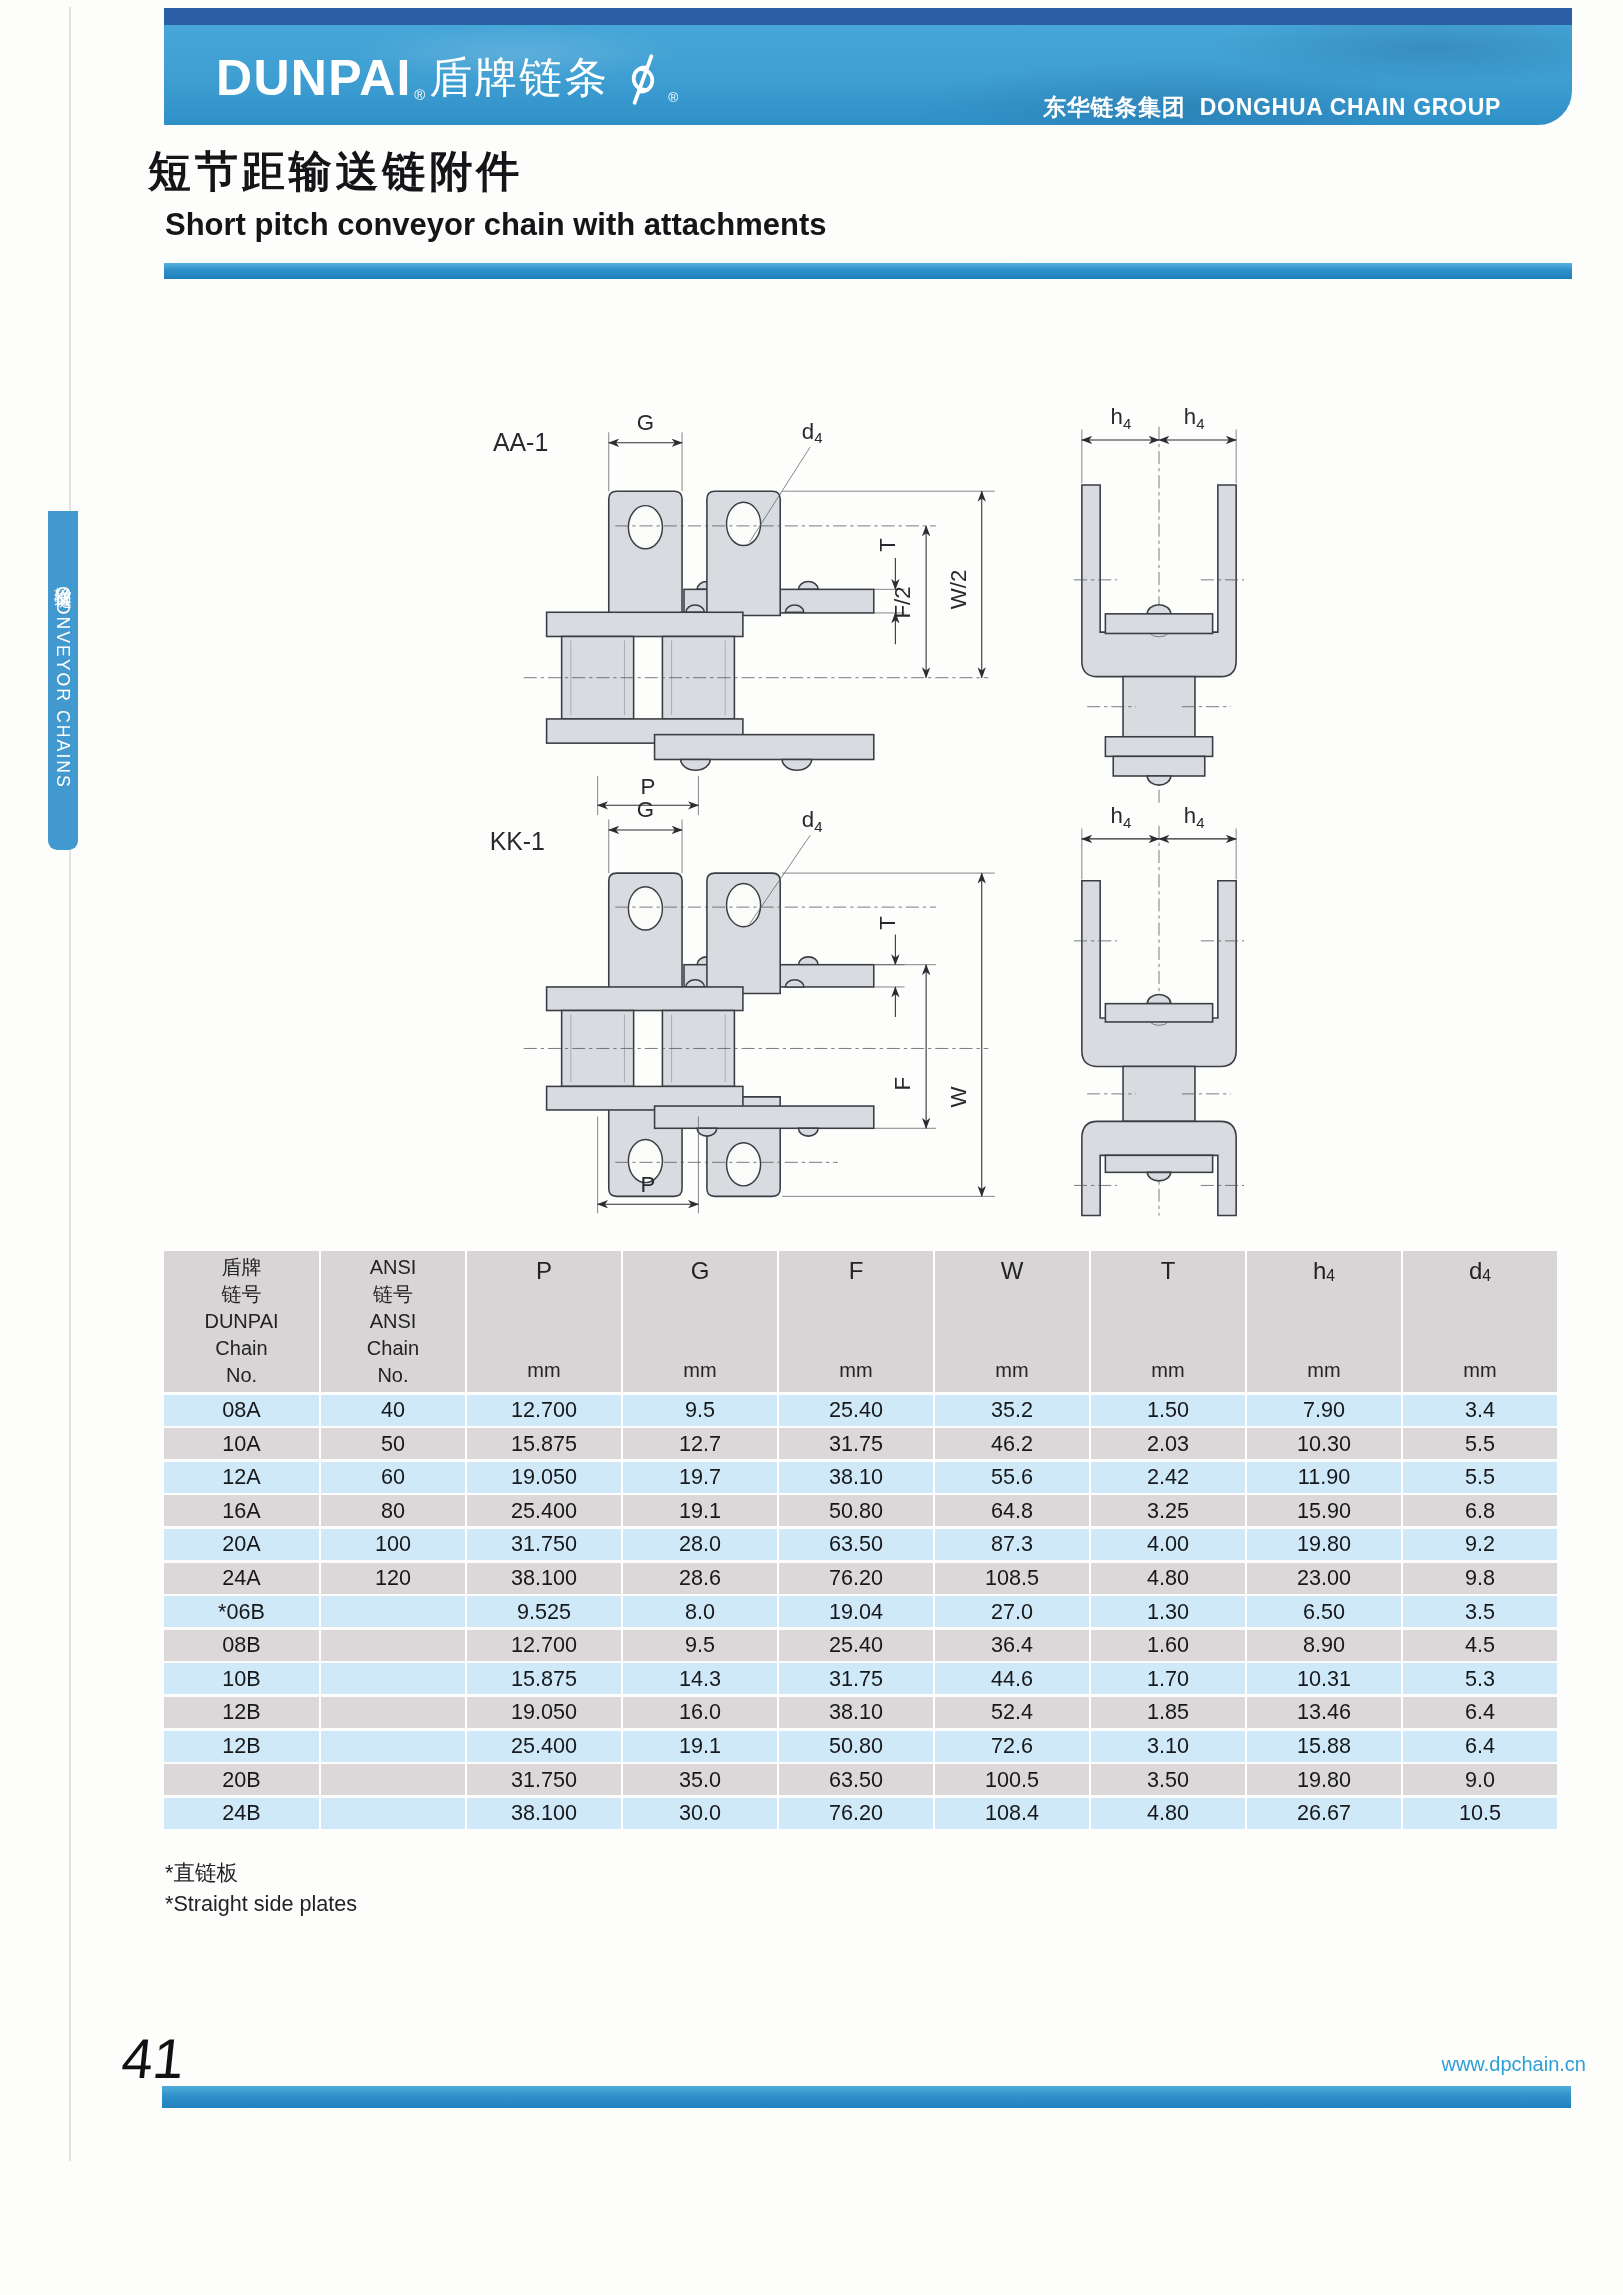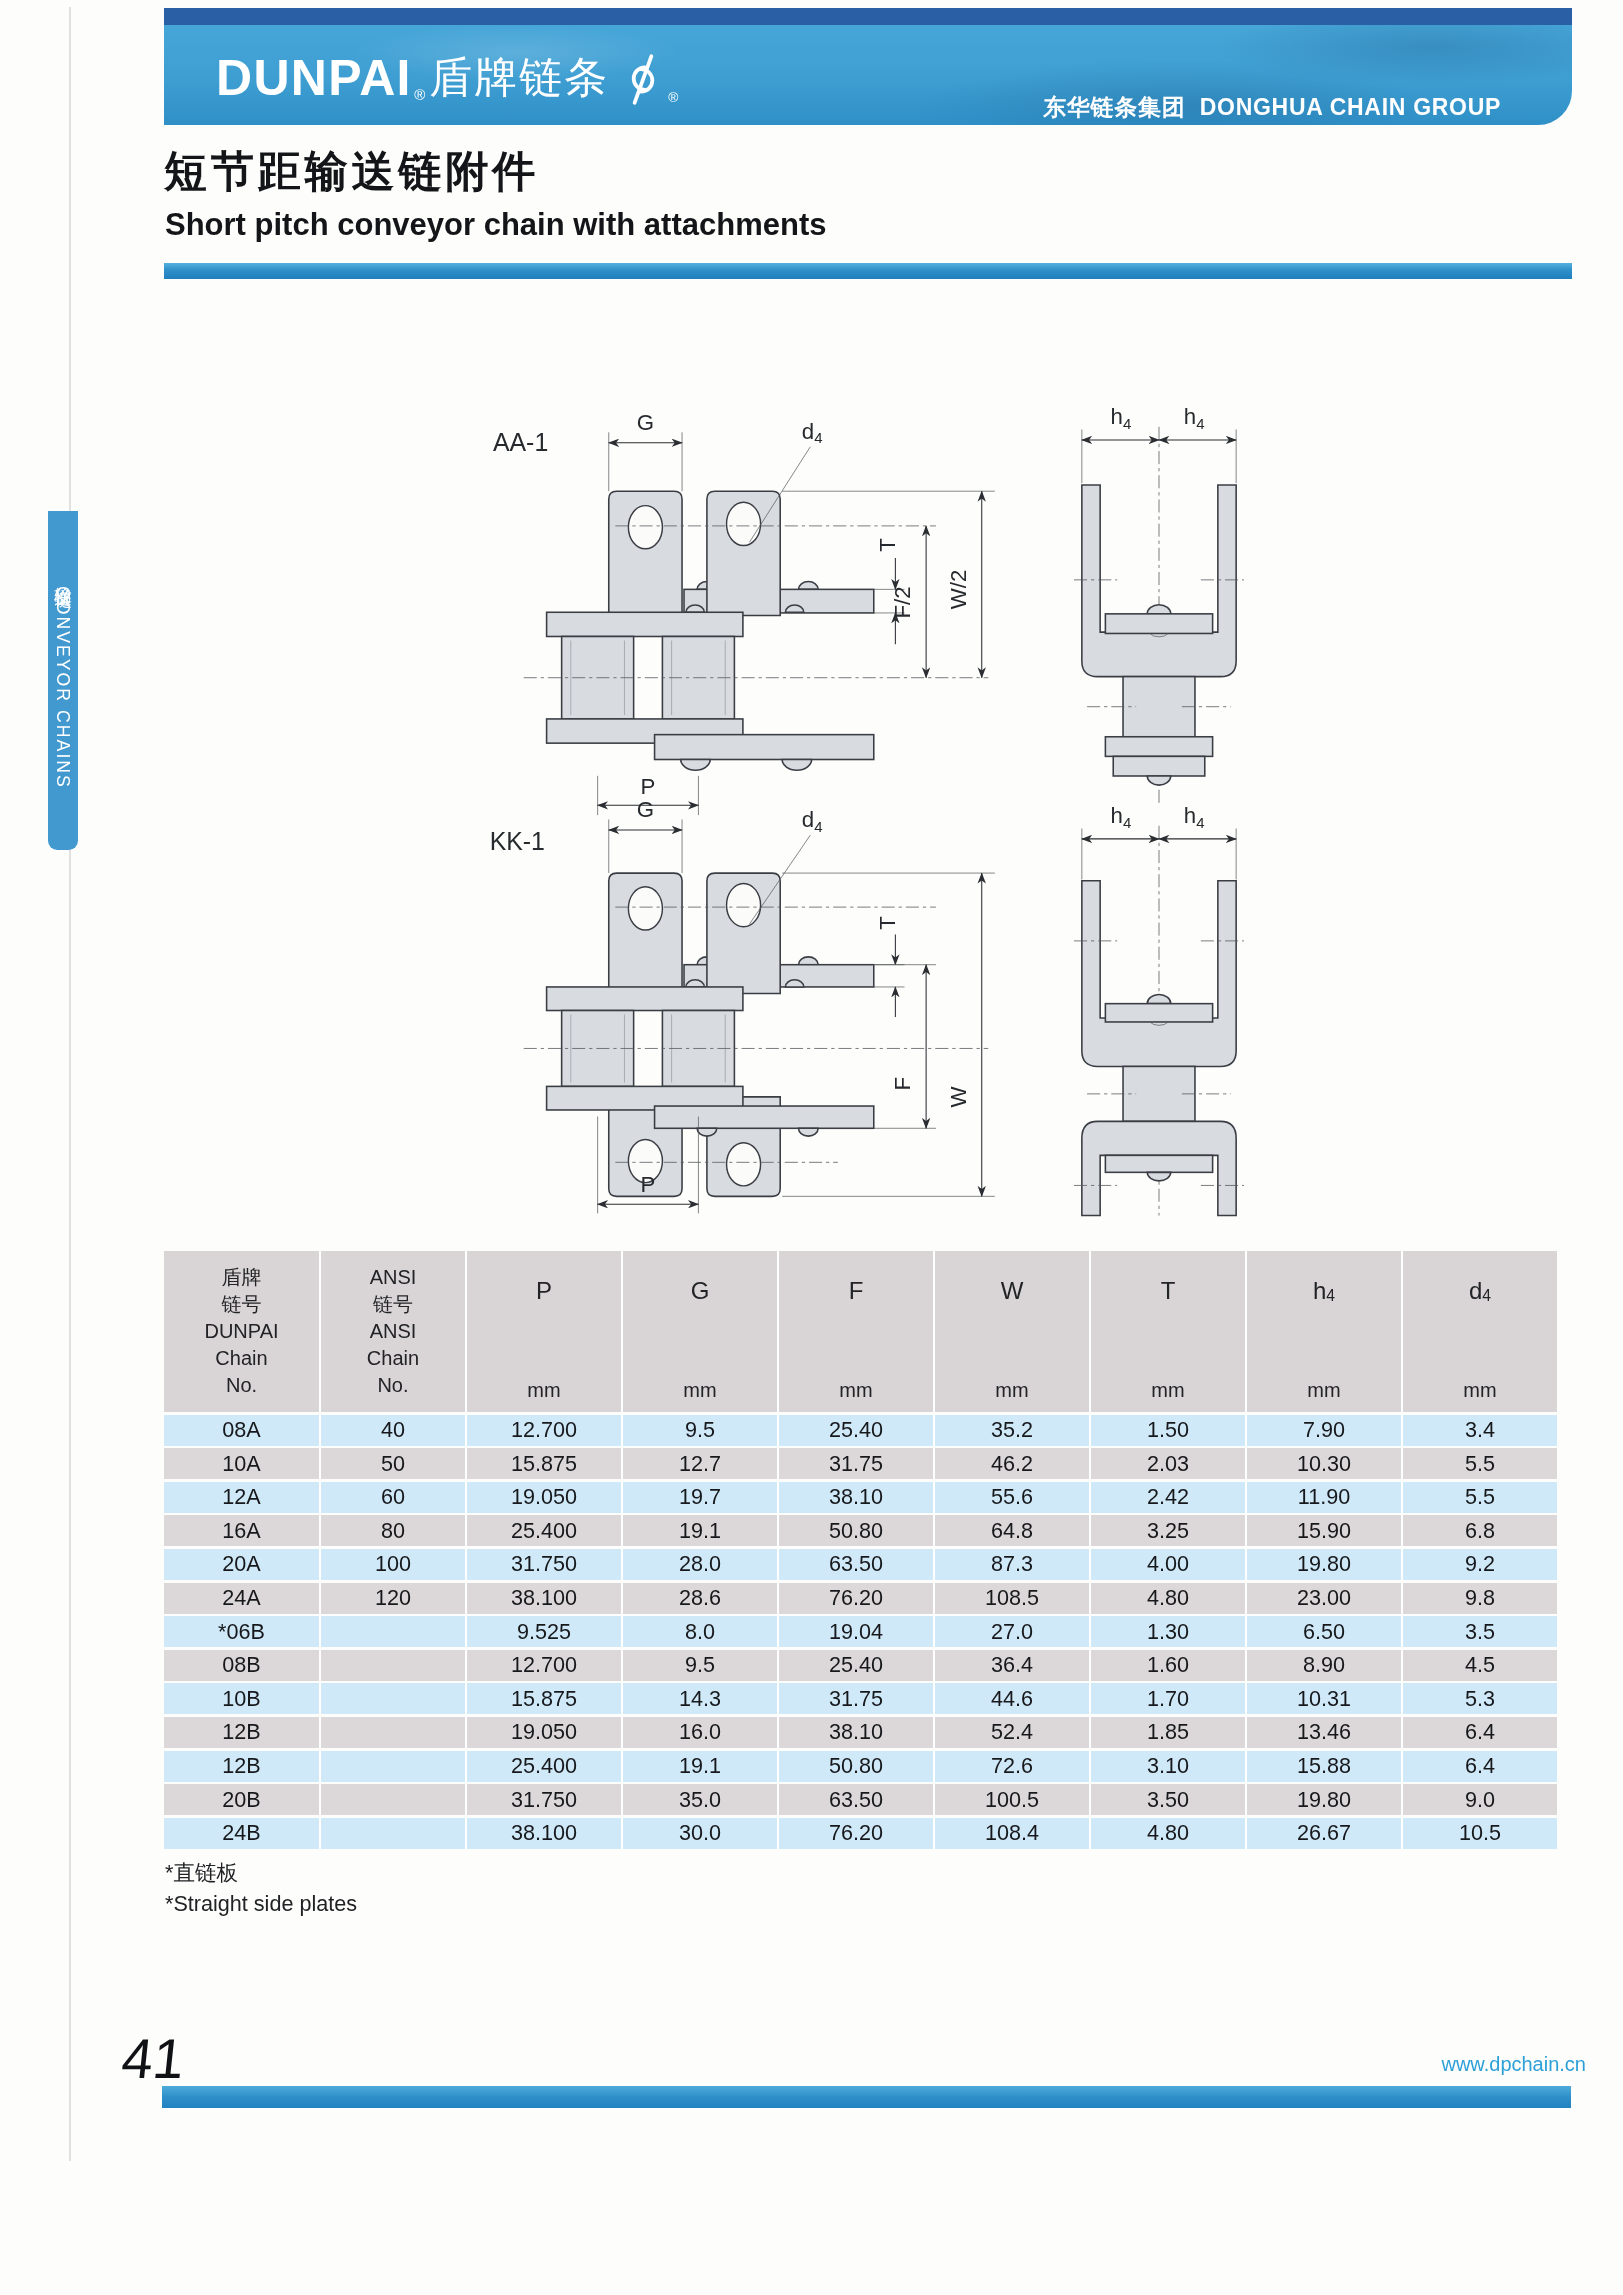--- a/index.html
+++ b/index.html
@@ -22,21 +22,21 @@
   .logo-line{left:52px;top:23.6px;height:59px;display:flex;align-items:center;color:#fff;white-space:nowrap;}
   .logo-en{font-size:50px;font-weight:700;letter-spacing:1.3px;}
   .logo-reg{font-size:15px;position:relative;top:17px;margin:0 3.9px 0 2.6px;}
   .logo-cn{font-size:43px;font-weight:400;letter-spacing:2px;}
   .logo-mark{margin-left:13px;position:relative;top:2.6px;}
   .logo-reg2{font-size:13.7px;position:relative;top:19.6px;margin-left:3.9px;}
   .group-line{right:71px;top:67px;color:#fff;font-size:23px;font-weight:700;letter-spacing:0.7px;white-space:nowrap;}
   .group-cn{margin-right:14.4px;}
 
   
-  .title-cn{left:164px;top:143px;font-size:43px;font-weight:700;letter-spacing:3.9px;color:#141518;}
+  .title-cn{left:148px;top:143px;font-size:43px;font-weight:700;letter-spacing:3.9px;color:#141518;}
   .title-en{left:165px;top:207px;font-size:31px;font-weight:700;color:#141518;}
   .title-bar{left:164px;top:263px;width:1408px;height:15.7px;
     background:linear-gradient(180deg,#55b0dd 0%,#2e8fc9 45%,#1f7fbd 100%);}
 
   
   .side-tab{left:48px;top:511px;width:30px;height:339px;background:#4199cf;border-radius:0 0 9.2px 9.2px;
     display:flex;align-items:center;justify-content:center;}
   .side-tab-text{writing-mode:vertical-rl;color:#ffffff;font-size:17.7px;letter-spacing:2px;white-space:nowrap;}
 
   
@@ -48,21 +48,21 @@
   .thin{stroke:#55595e;stroke-width:1.1;fill:none;}
   .cl{stroke:#55595e;stroke-width:1.2;fill:none;stroke-dasharray:20 6 5 6;}
   .dlabel{font-size:34px;}
   .dtitle{font-size:38px;}
   .dsub{font-size:23px;}
 
   
   .chain-table{left:164px;top:1251px;width:1395px;display:grid;
     grid-template-columns:155px 146px 156px 156px 156px 156px 156px 156px 156px;
     gap:2.6px 0;background:transparent;}
-  .hcell{background:#d9d5d6;height:161px;border-left:2px solid #ffffff;box-sizing:border-box;}
+  .hcell{background:#d9d5d6;height:141px;border-left:2px solid #ffffff;box-sizing:border-box;}
   .hcell.first{border-left:none;}
   .hname{display:flex;align-items:center;justify-content:center;text-align:center;
     white-space:pre-line;font-size:20px;line-height:27px;color:#222327;}
   .dim-head{display:flex;flex-direction:column;align-items:center;color:#222327;}
   .dim-letter{flex:1;display:flex;align-items:flex-end;padding-bottom:34px;font-size:24px;}
   .dim-unit{padding-bottom:10.5px;font-size:20px;margin-top:40px;}
   .sub{font-size:15.7px;vertical-align:-3.9px;}
   .cell{height:31px;display:flex;align-items:center;justify-content:center;
     font-size:21.6px;color:#17181b;border-left:2px solid #ffffff;box-sizing:border-box;}
   .cell.first{border-left:none;}

